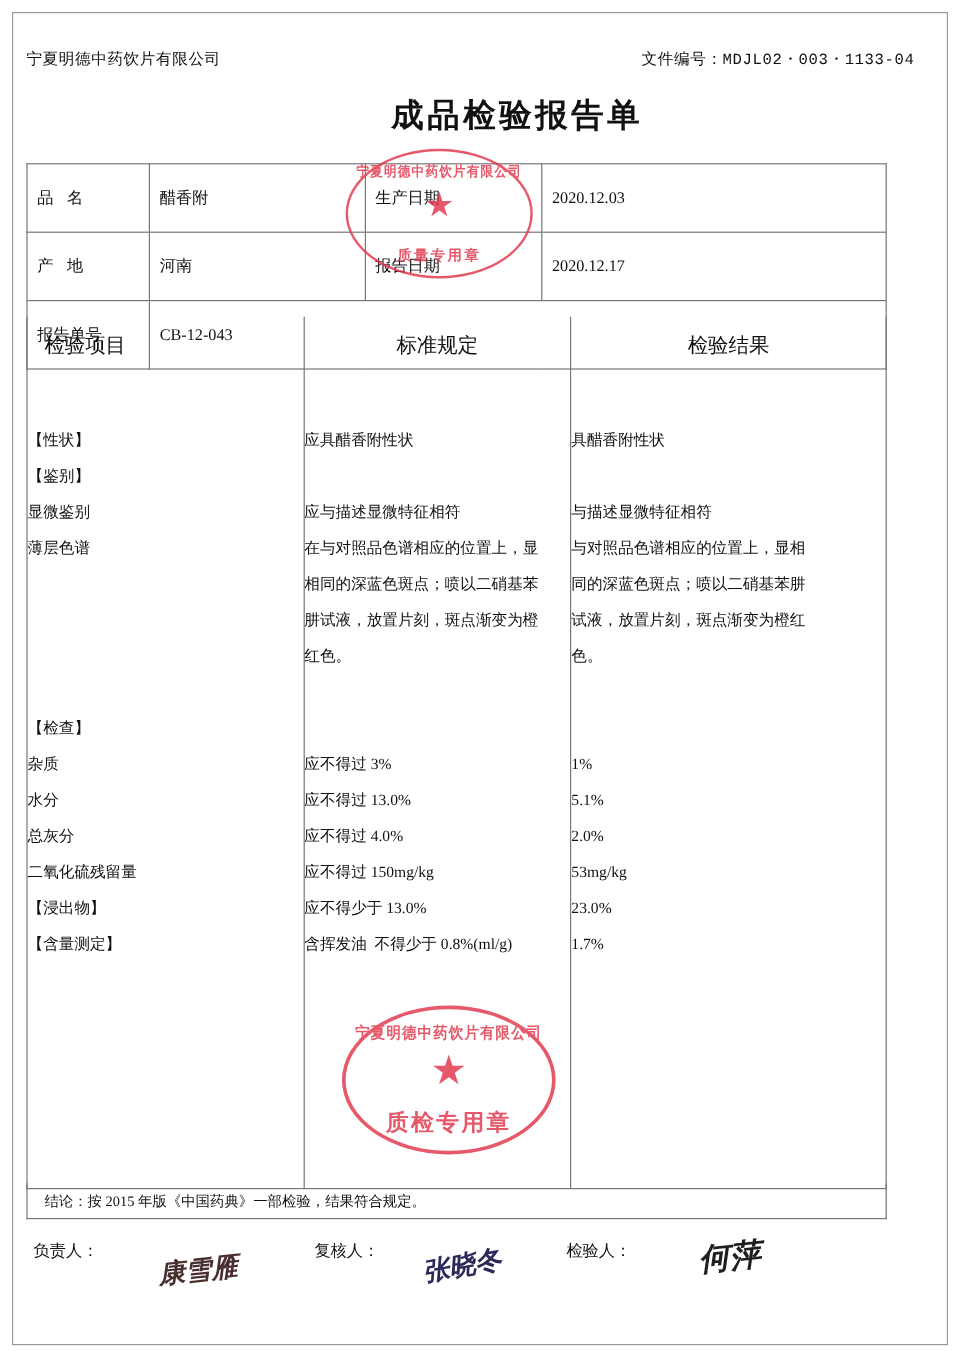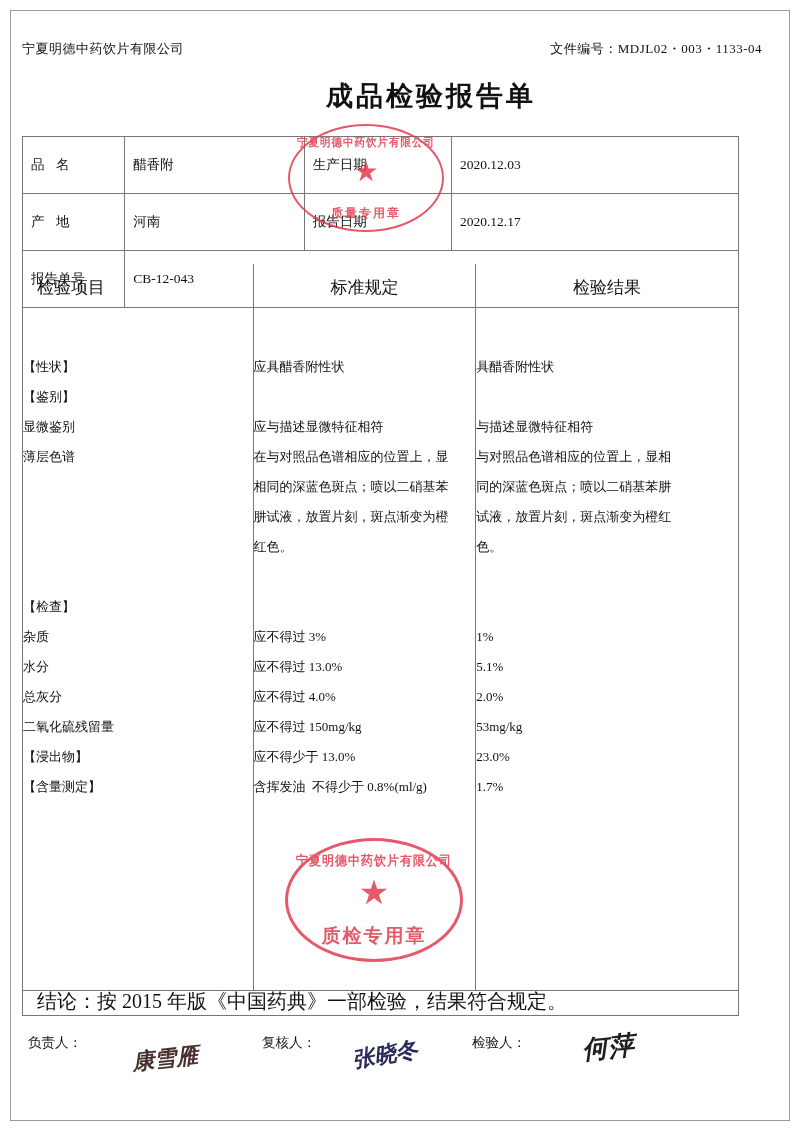--- a/index.html
+++ b/index.html
@@ -38,21 +38,21 @@
     left: 22px;
     top: 40px;
     width: 740px;
     display: flex;
     justify-content: space-between;
     align-items: baseline;
     font-size: 13px;
     letter-spacing: 0.5px;
   }
   .header-left { font-family: "Liberation Serif", serif; }
-  .header-right { font-family: Liberation Serif, serif; }
+  .header-right { font-family: Liberation Mono, monospace; }
 
   .title {
     position: absolute;
     left: 0;
     top: 78px;
     width: 800px;
     text-align: center;
     font-size: 27px;
     font-weight: bold;
     letter-spacing: 3px;
@@ -139,21 +139,21 @@
     left: 22px;
     top: 986px;
     width: 717px;
     box-sizing: border-box;
     border-left: 1px solid #777777;
     border-right: 1px solid #777777;
     border-bottom: 1px solid #777777;
     height: 30px;
     line-height: 30px;
     padding-left: 14px;
-    font-size: 20px;
+    font-size: 12px;
   }
 
   
   .sig-row {
     position: absolute;
     left: 22px;
     top: 1022px;
     width: 717px;
     font-size: 13.5px;
   }

